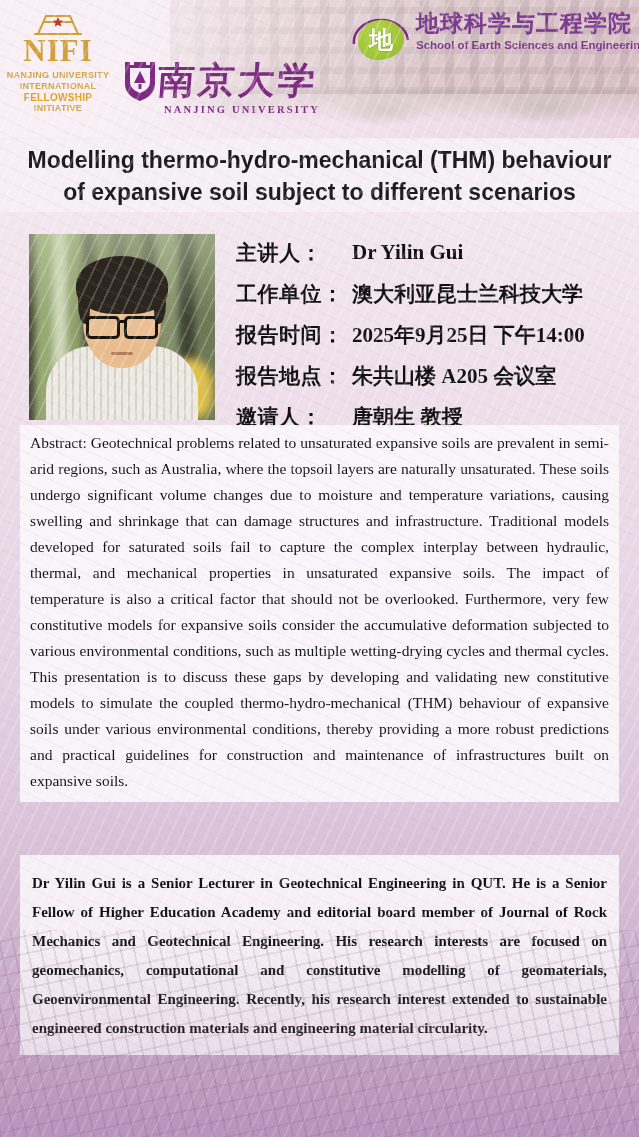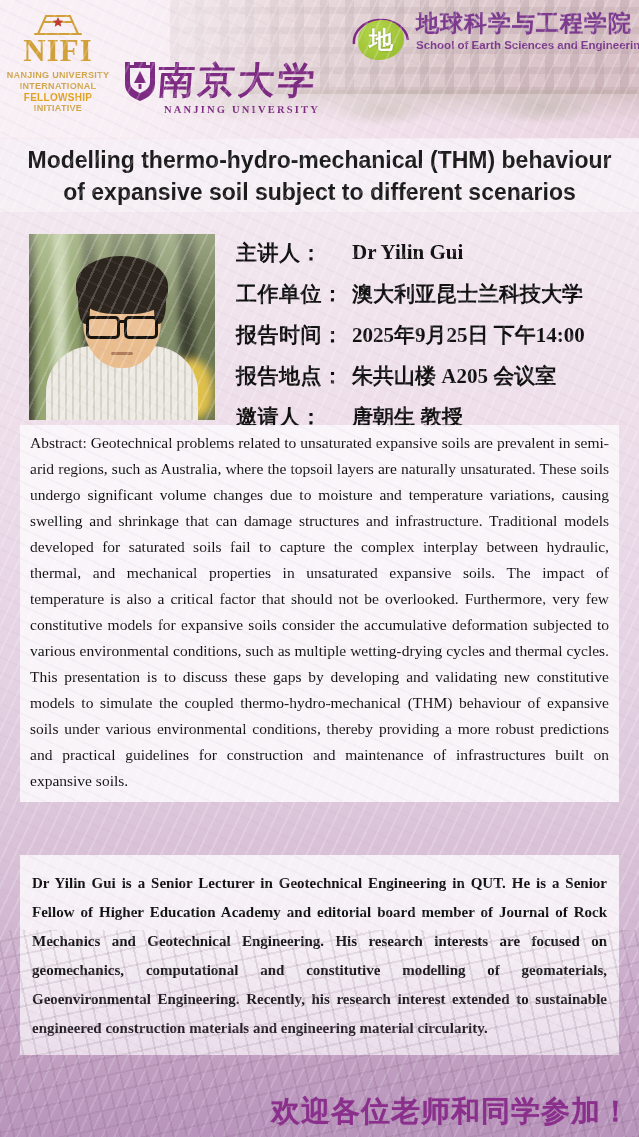--- a/index.html
+++ b/index.html
@@ -195,15 +195,14 @@
     </div>
   </div>
 
   <div class="abstract-box">Abstract: Geotechnical problems related to unsaturated expansive soils are prevalent in semi-arid regions, such as Australia, where the topsoil layers are naturally unsaturated. These soils undergo significant volume changes due to moisture and temperature variations, causing swelling and shrinkage that can damage structures and infrastructure. Traditional models developed for saturated soils fail to capture the complex interplay between hydraulic, thermal, and mechanical properties in unsaturated expansive soils. The impact of temperature is also a critical factor that should not be overlooked. Furthermore, very few constitutive models for expansive soils consider the accumulative deformation subjected to various environmental conditions, such as multiple wetting-drying cycles and thermal cycles. This presentation is to discuss these gaps by developing and validating new constitutive models to simulate the coupled thermo-hydro-mechanical (THM) behaviour of expansive soils under various environmental conditions, thereby providing a more robust predictions and practical guidelines for construction and maintenance of infrastructures built on expansive soils.</div>
 
   <div class="bio-box">Dr Yilin Gui is a Senior Lecturer in Geotechnical Engineering in QUT. He is a Senior Fellow of Higher Education Academy and editorial board member of Journal of Rock Mechanics and Geotechnical Engineering. His research interests are focused on geomechanics, computational and constitutive modelling of geomaterials, Geoenvironmental Engineering. Recently, his research interest extended to sustainable engineered construction materials and engineering material circularity.</div>
 
   <div class="weave"></div>
   <div class="sketch"></div>
 
-  <div class="welcome">欢迎各位老师和同学参加！</div>
 
 </div>
 
 </body></html>

